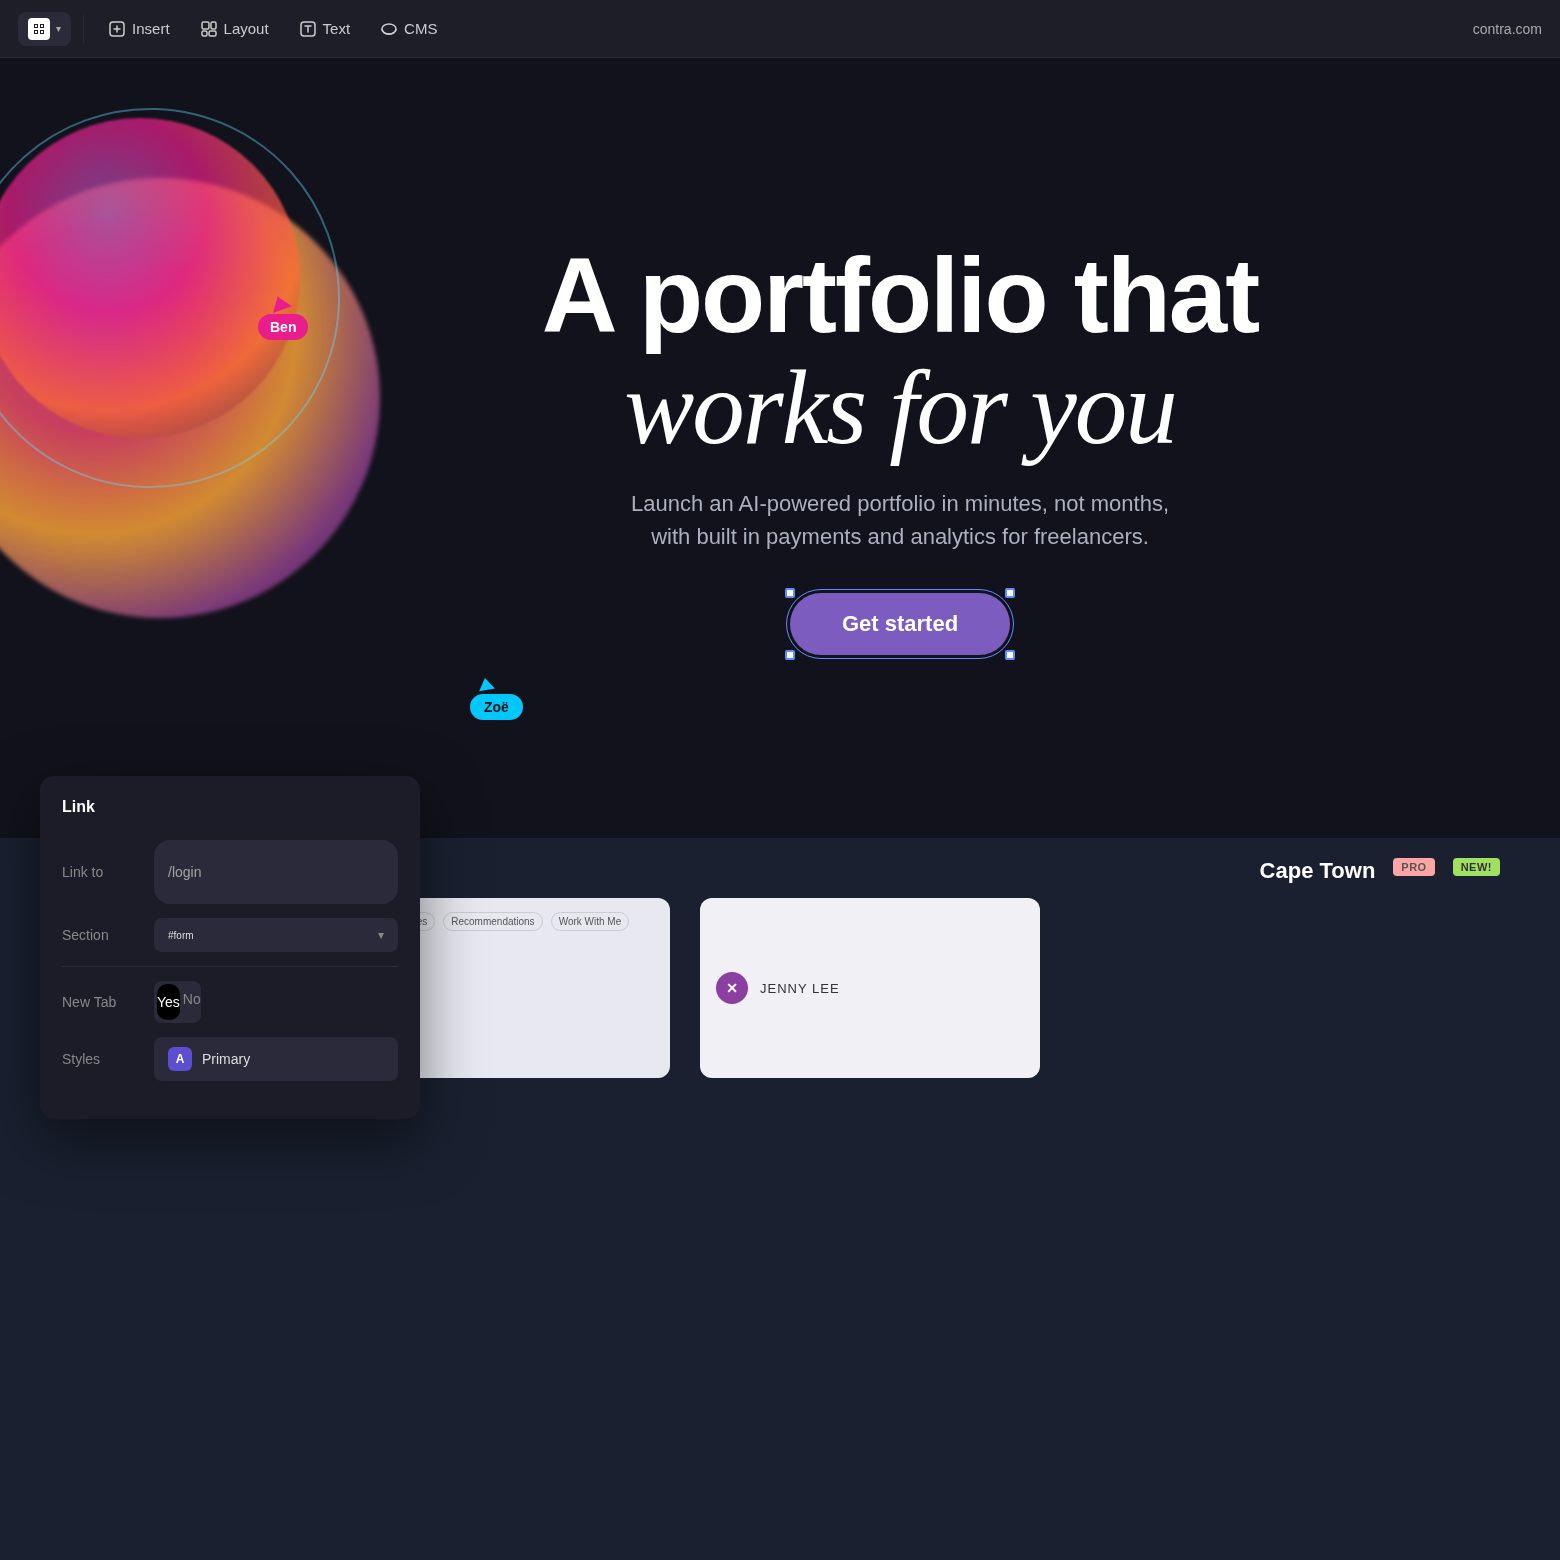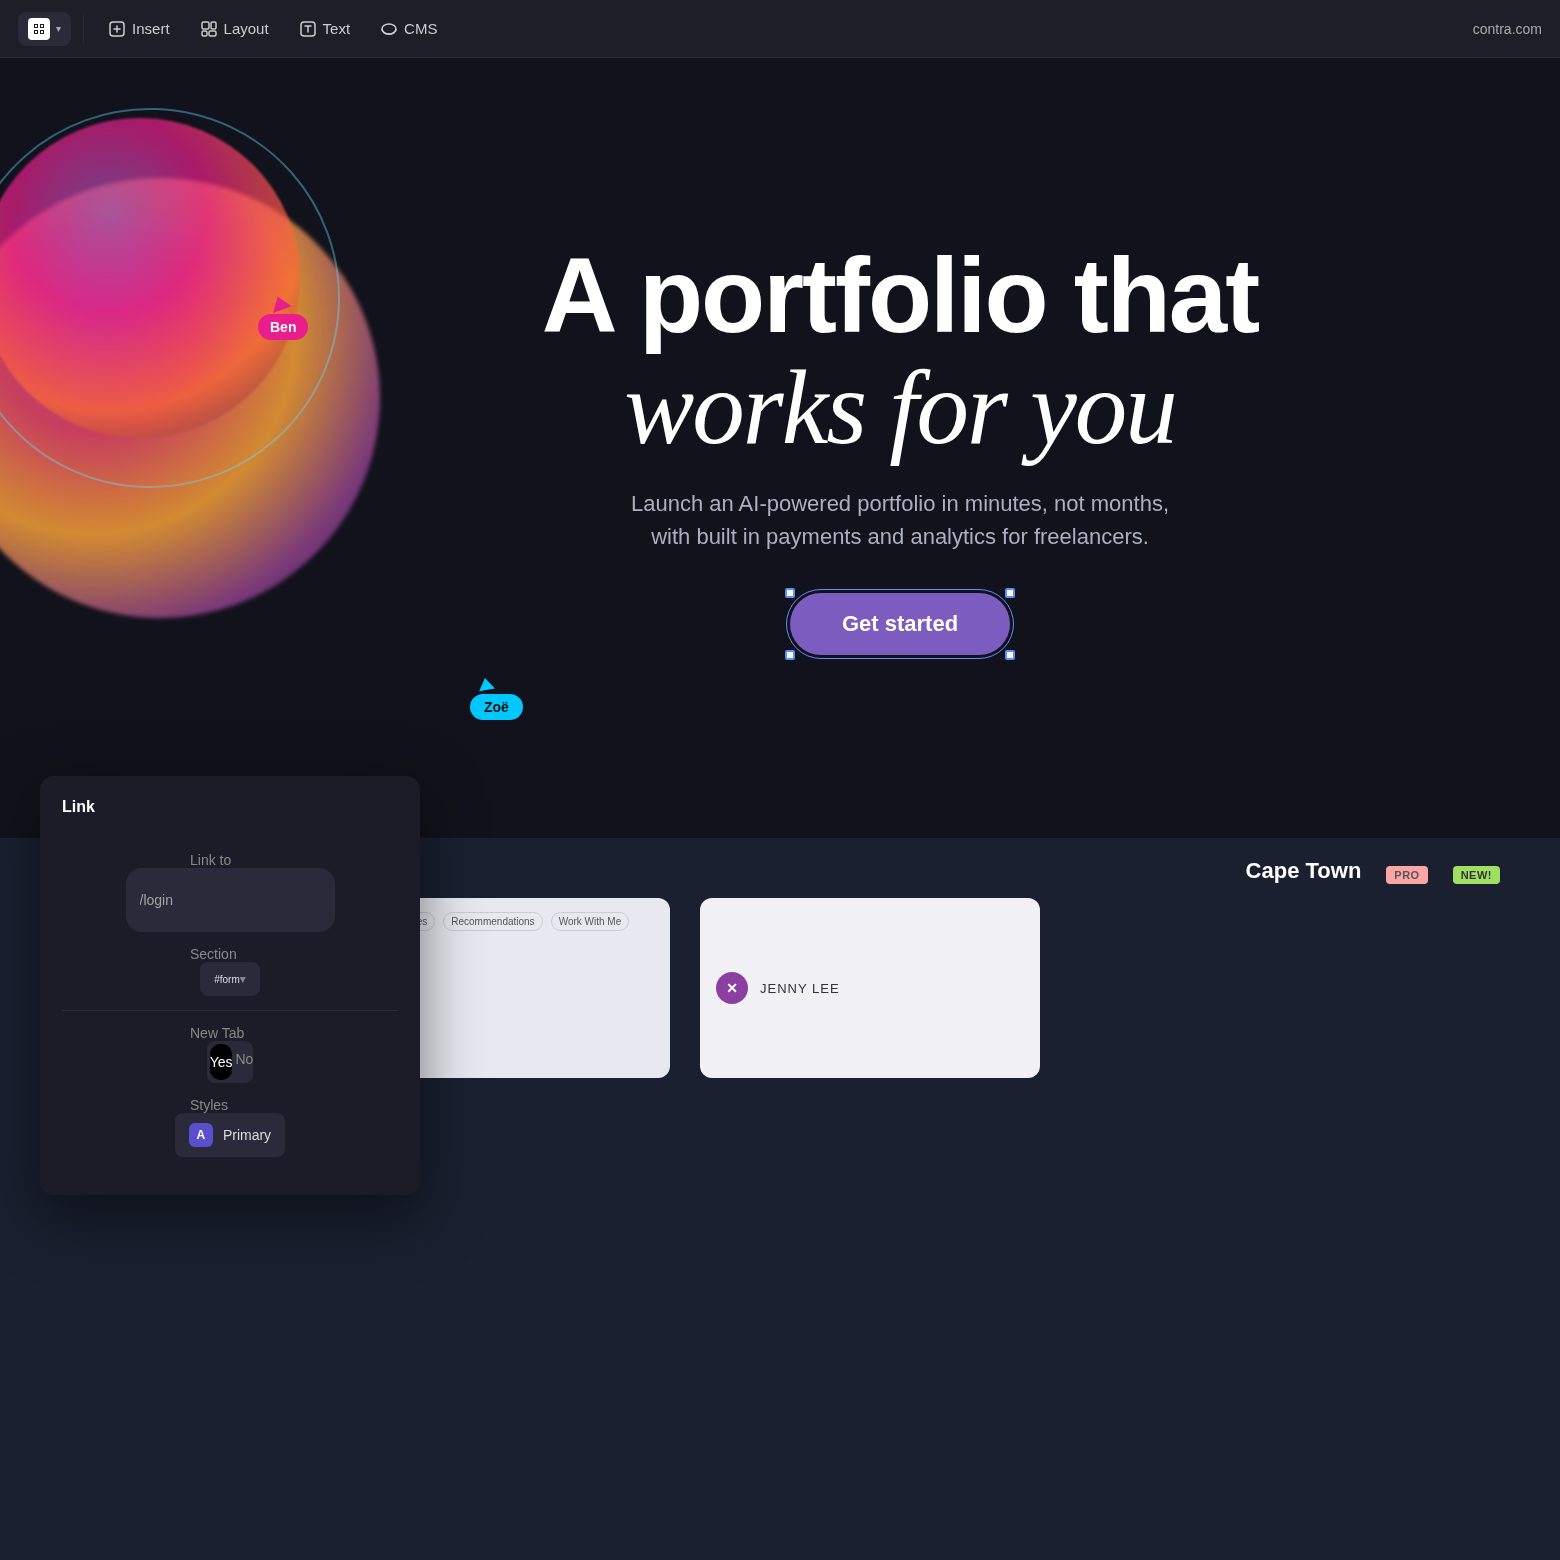--- a/index.html
+++ b/index.html
@@ -247,22 +247,22 @@
       height: 780px;
       background: #1a2030;
       display: flex;
       gap: 0;
     }
     .cape-town-label {
       position: absolute;
       top: 800px;
       right: 60px;
       display: flex;
-      align-items: flex-end;
-      gap: 25px;
+      align-items: flex-start;
+      gap: 18px;
       color: white;
       font-size: 22px;
       font-weight: 600;
     }
     .badge-pro {
       background: #fca5a5;
       color: #555;
       font-size: 11px;
       font-weight: 700;
       padding: 3px 8px;
@@ -348,27 +348,27 @@
       background: #1c1c28;
       border-radius: 14px;
       padding: 22px 22px 24px;
       box-shadow: 0 20px 60px rgba(0,0,0,0.5);
       z-index: 50;
     }
     .link-panel-title {
       color: white;
       font-size: 16px;
       font-weight: 600;
-      margin-bottom: 36px;
+      margin-bottom: 24px;
     }
     .link-row {
       display: flex;
       align-items: center;
       margin-bottom: 14px;
-      flex-direction: column;
+      gap: 12px;
     }
     .link-label {
       color: #888;
       font-size: 14px;
       min-width: 80px;
     }
     .link-input {
       flex: 1;
       background: #2a2a3a;
       border: none;

